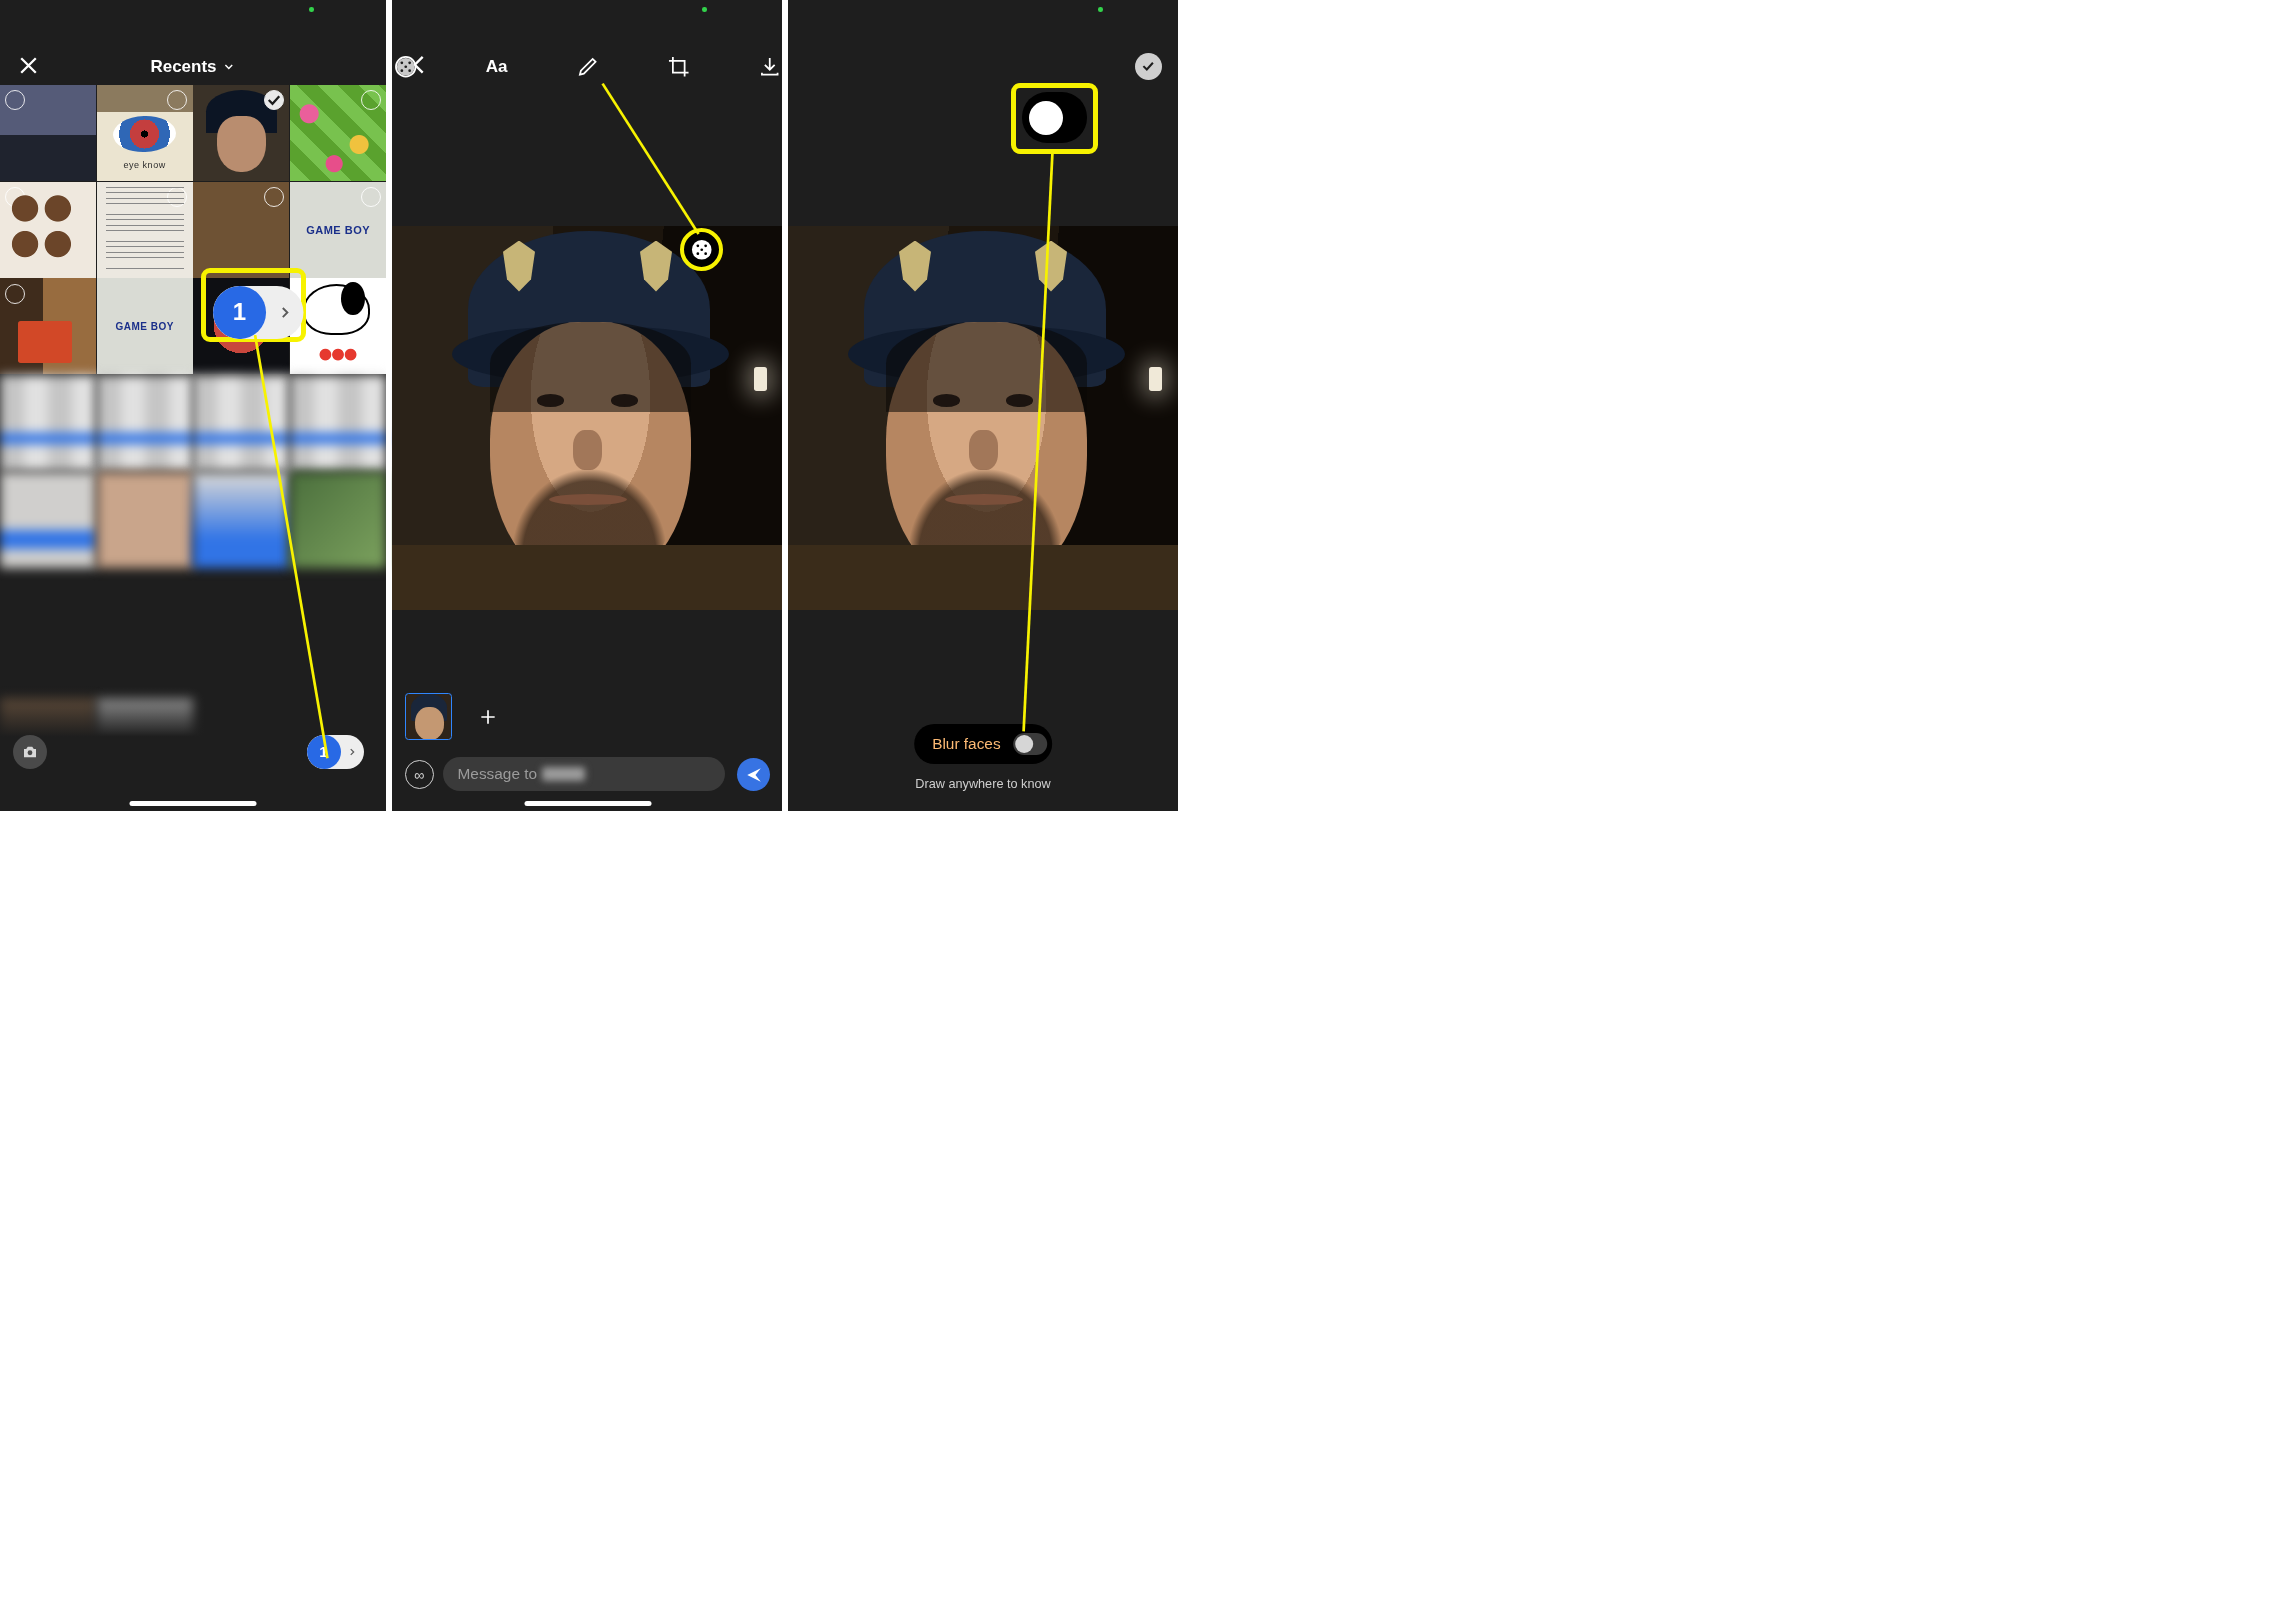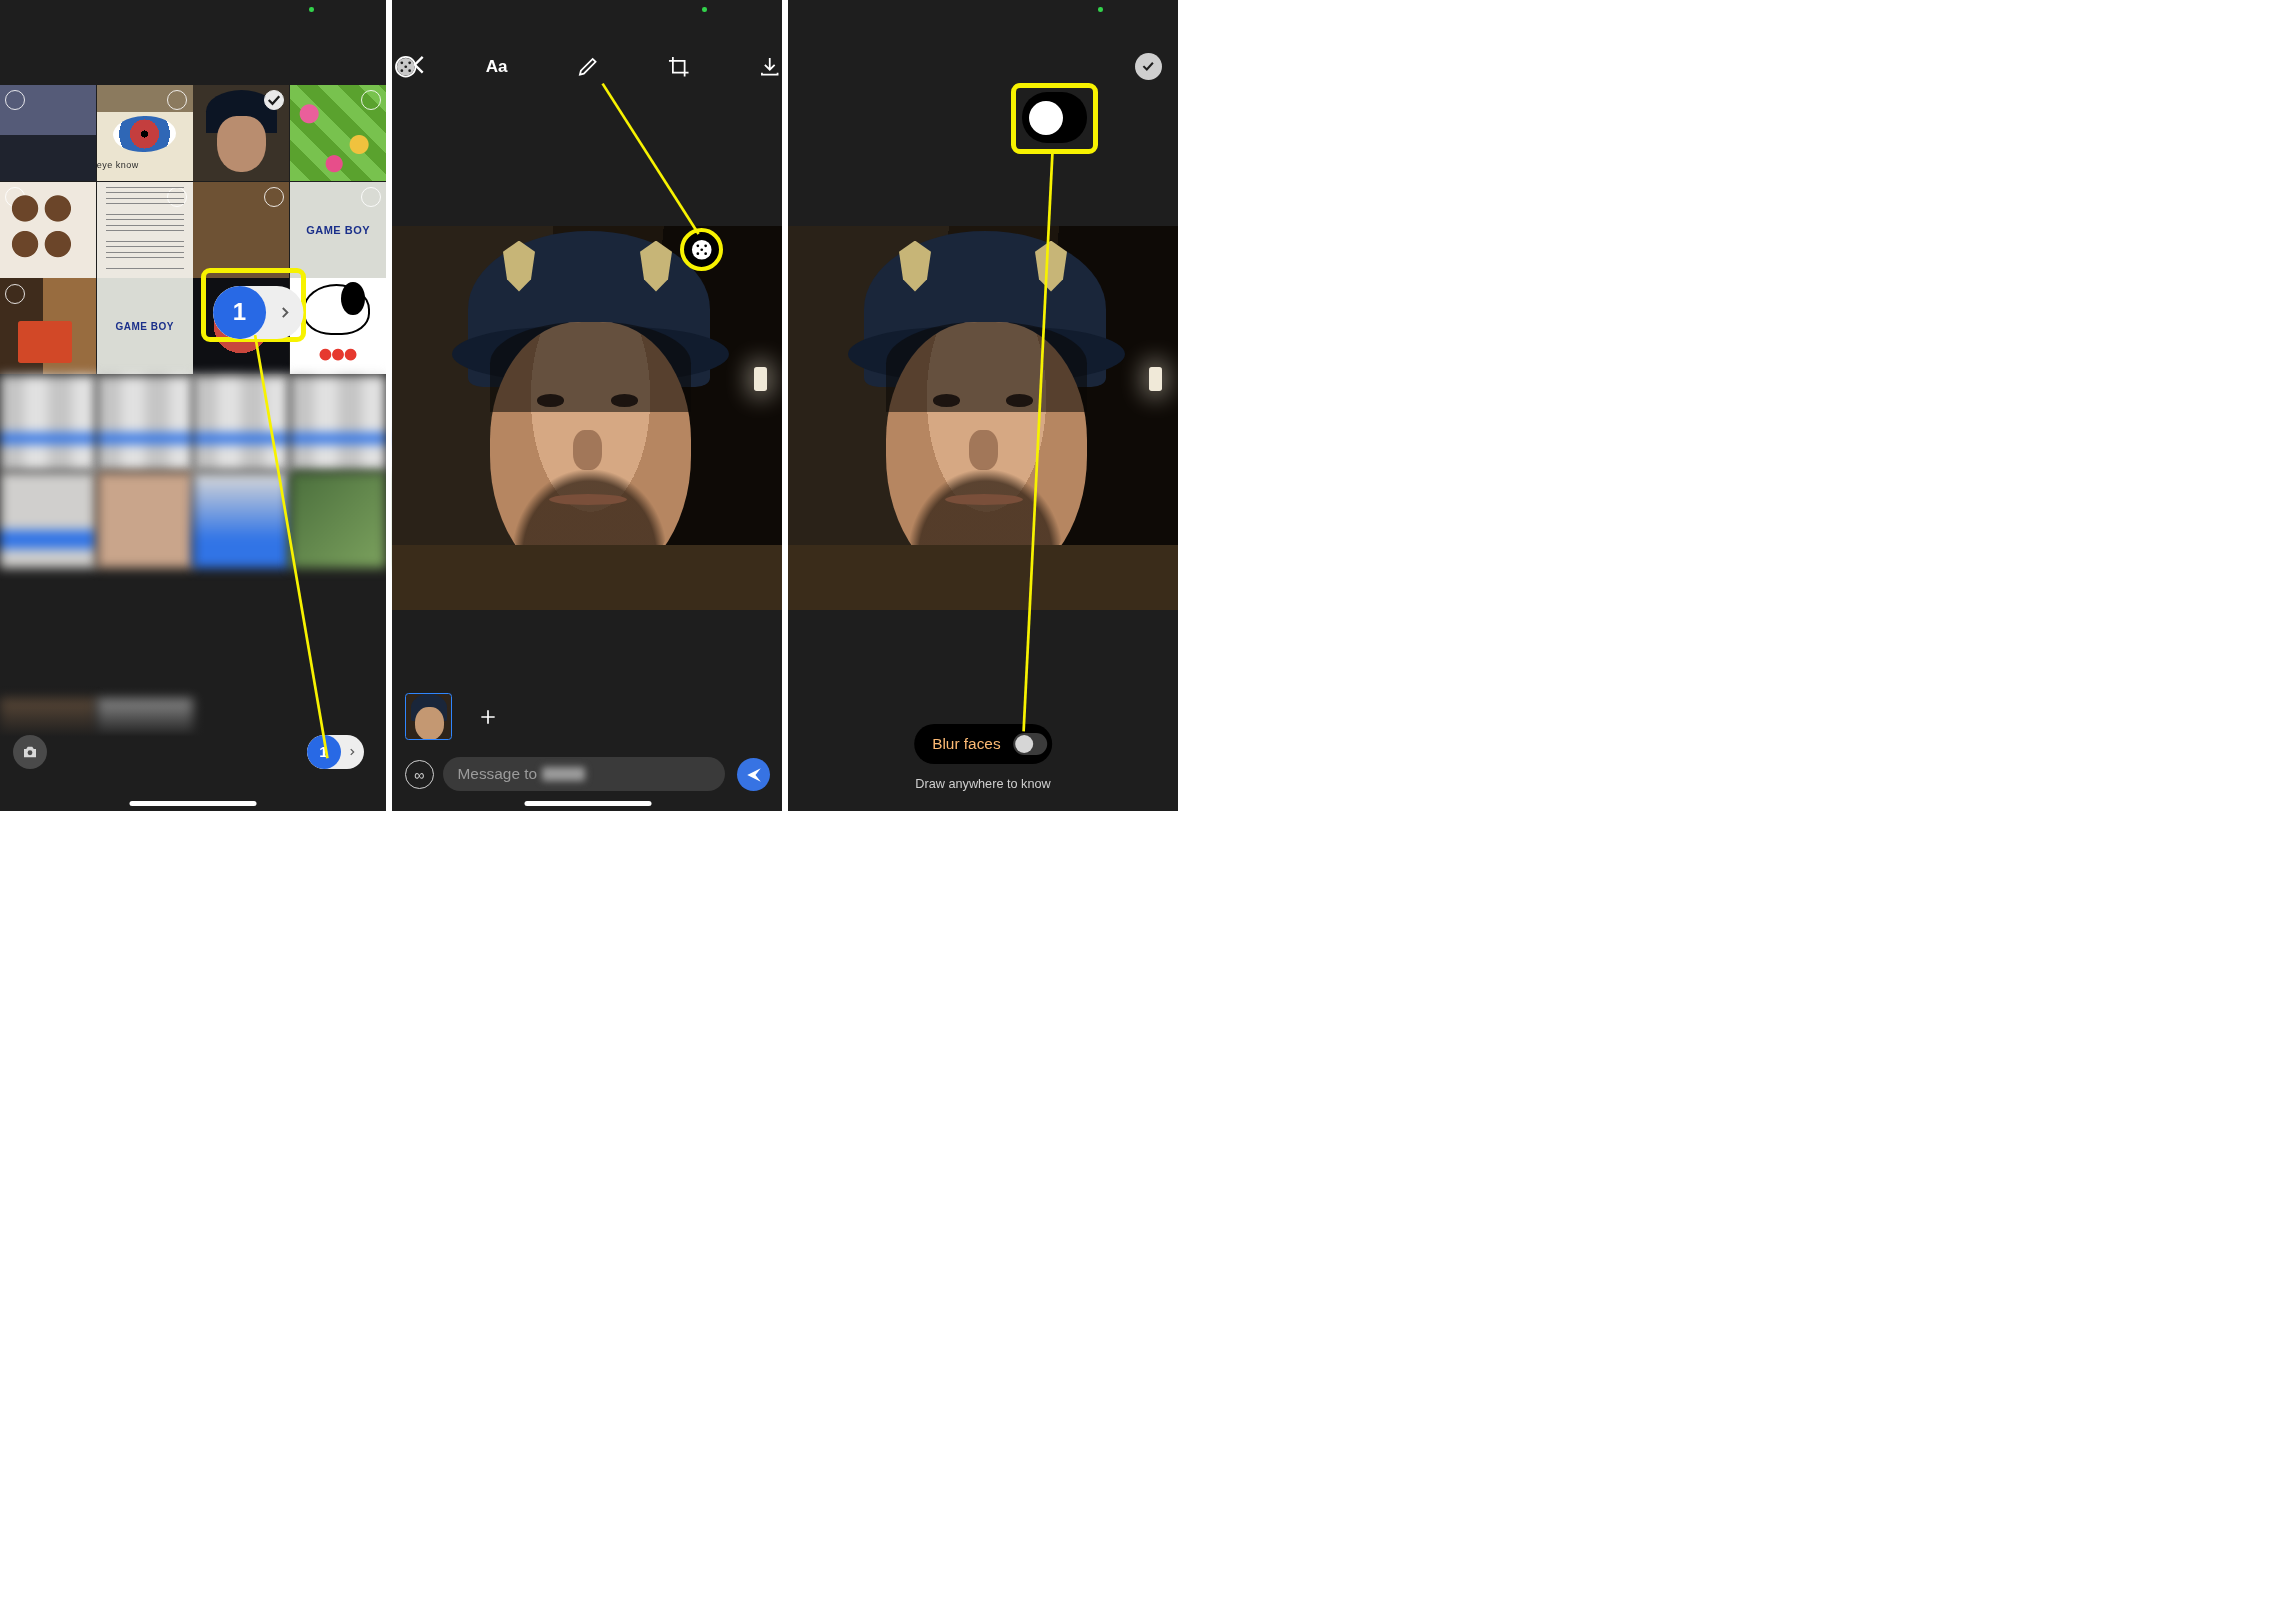--- a/index.html
+++ b/index.html
@@ -25,21 +25,21 @@
   .grid{position:absolute;top:85px;left:0;width:100%;display:grid;grid-template-columns:repeat(4,1fr);gap:0.9px}
   .cell{position:relative;aspect-ratio:1/1;overflow:hidden;background:#5b5b5b}
   .cell.blurred{filter:blur(5.4px)}
   .sel{position:absolute;top:5.4px;right:5.4px;width:20px;height:20px;border-radius:50%;border:1.4px solid rgba(255,255,255,.85)}
   .sel.on{background:#e9e9e9;border-color:#e9e9e9}
   .sel.on svg{width:100%;height:100%;stroke:#1b1b1b;stroke-width:3;fill:none}
   .sel-left{right:auto;left:5.4px}
   .c-eyeknow{background:linear-gradient(#8b7a5e 0 28%,#ebe4d0 28% 100%)}
   .c-eyeknow::after{content:"";position:absolute;left:16.3px;top:31px;width:63px;height:36px;border-radius:50%/50%;
     background:radial-gradient(circle at 50% 50%,#000 0 10%,#c43e3e 10% 40%,#2f67b6 40% 70%,#fff 70% 100%);transform:rotate(-2deg)}
-  .c-eyeknow .lbl{position:absolute;bottom:11px;left:0;width:100%;text-align:left;color:#2c2c2c;font-size:9px;font-weight:500;letter-spacing:0.5px}
+  .c-eyeknow .lbl{position:absolute;bottom:11px;left:0;width:100%;text-align:center;color:#2c2c2c;font-size:9px;font-weight:500;letter-spacing:0.5px}
   .c-face{background:#3a3228}
   .c-face .cap{position:absolute;left:12.7px;top:5.4px;width:71px;height:43px;border-radius:50% 50% 0 0;background:#0c1524}
   .c-face .fce{position:absolute;left:23.5px;top:31px;width:49px;height:56px;border-radius:40% 40% 48% 48%;background:#b98d6f}
   .c-pattern{background:repeating-linear-gradient(45deg,#78c24e 0 14.5px,#5aa22e 14.5px 29px);position:relative}
   .c-pattern::before{content:"";position:absolute;inset:0;background:
      radial-gradient(circle at 20% 30%,#ea5f9b 0 9px,transparent 10px),
      radial-gradient(circle at 72% 62%,#f0c23e 0 9px,transparent 10px),
      radial-gradient(circle at 46% 82%,#e74e8a 0 8.1px,transparent 9px)}
   .c-cakes{background:#efe8de}
   .c-cakes::after{content:"";position:absolute;inset:7.2px;background:
@@ -148,20 +148,33 @@
      linear-gradient(transparent 60%,#2f73e6 60% 72%,transparent 72%)}
   .row-spacer{position:absolute;left:0;top:699px;width:100%;height:78px;display:grid;grid-template-columns:repeat(4,1fr);gap:0.9px}
 </style>
 </head>
 <body>
 
 <div class="stage">
 
   <div class="panel p1">
     <div class="status-dot"></div>
+    <div class="hdr">
+      <div class="close-x">
+        <svg viewBox="0 0 24 24">
+            <path d="M5 5 L19 19 M19 5 L5 19"></path>
+          </svg>
+      </div>
+      <div class="dd">
+        <span>Recents</span>
+        <svg viewBox="0 0 24 24">
+            <path d="M6 9 L12 15 L18 9"></path>
+          </svg>
+      </div>
+    </div>
 
     <div class="grid">
       <div class="cell c-eye-img">
           <div class="sel sel-left"></div>
         </div>
       <div class="cell c-eyeknow">
           <span class="lbl">eye know</span>
           <div class="sel"></div>
         </div>
       <div class="cell c-face">

